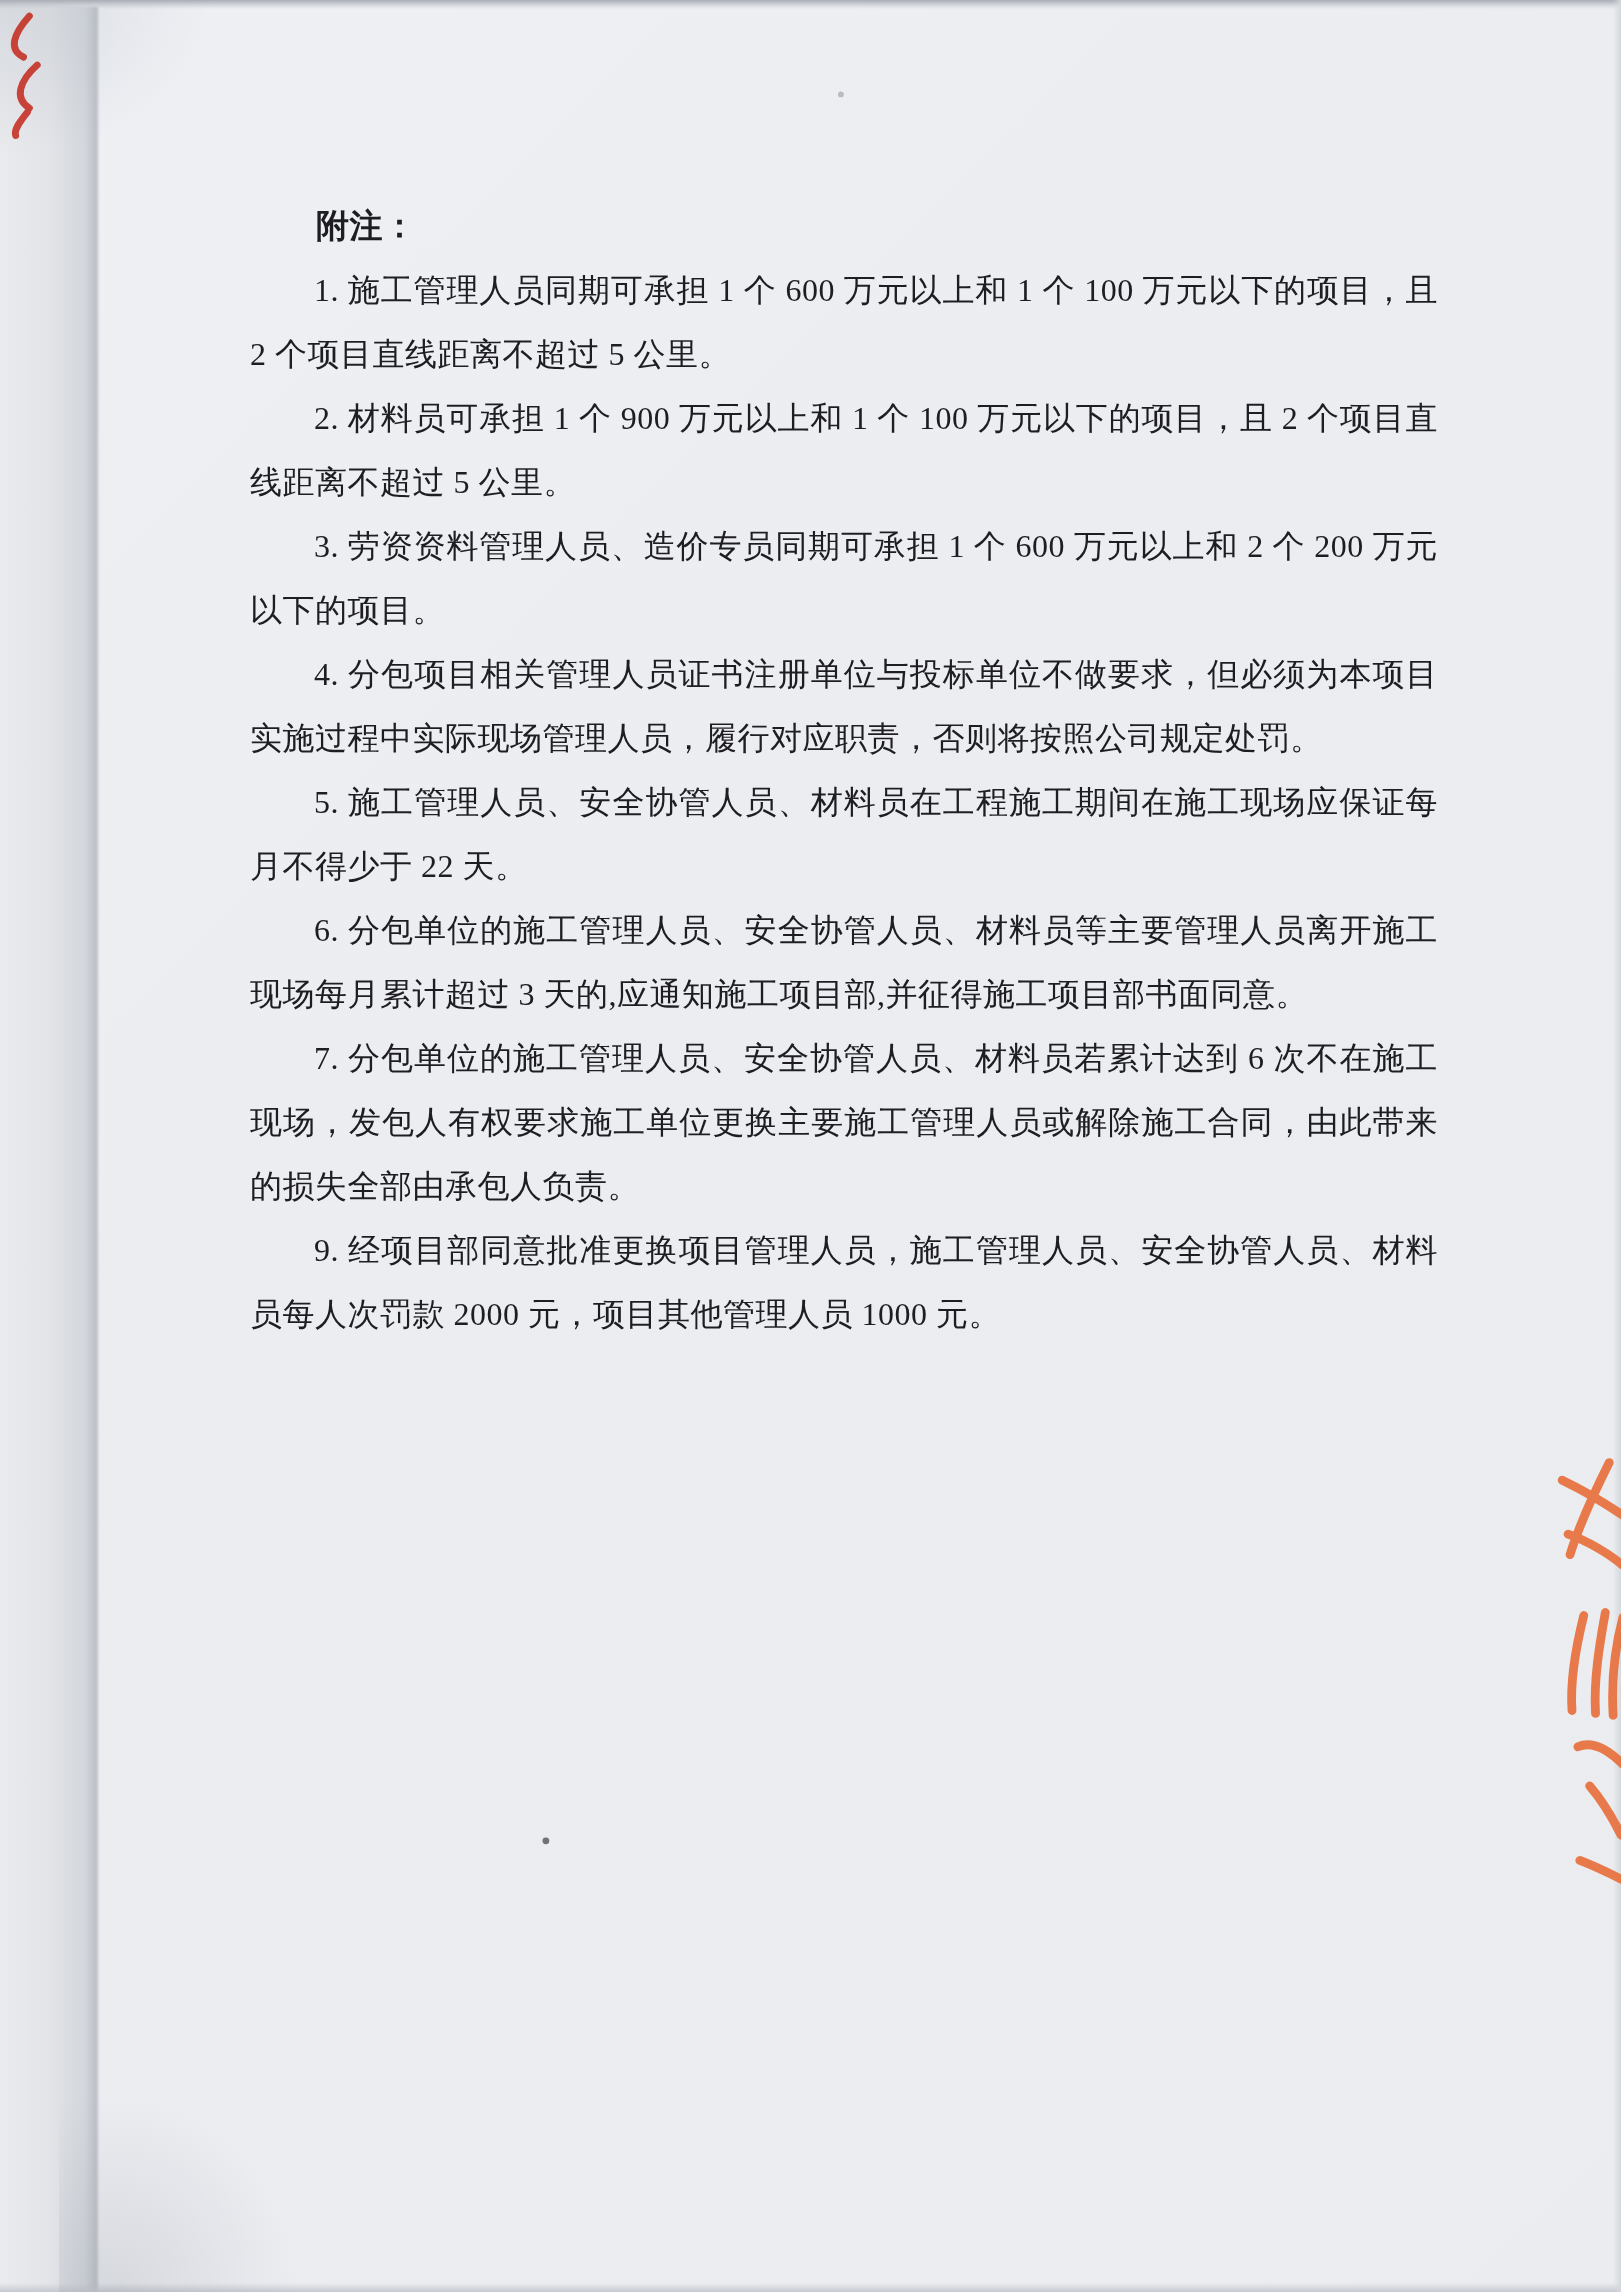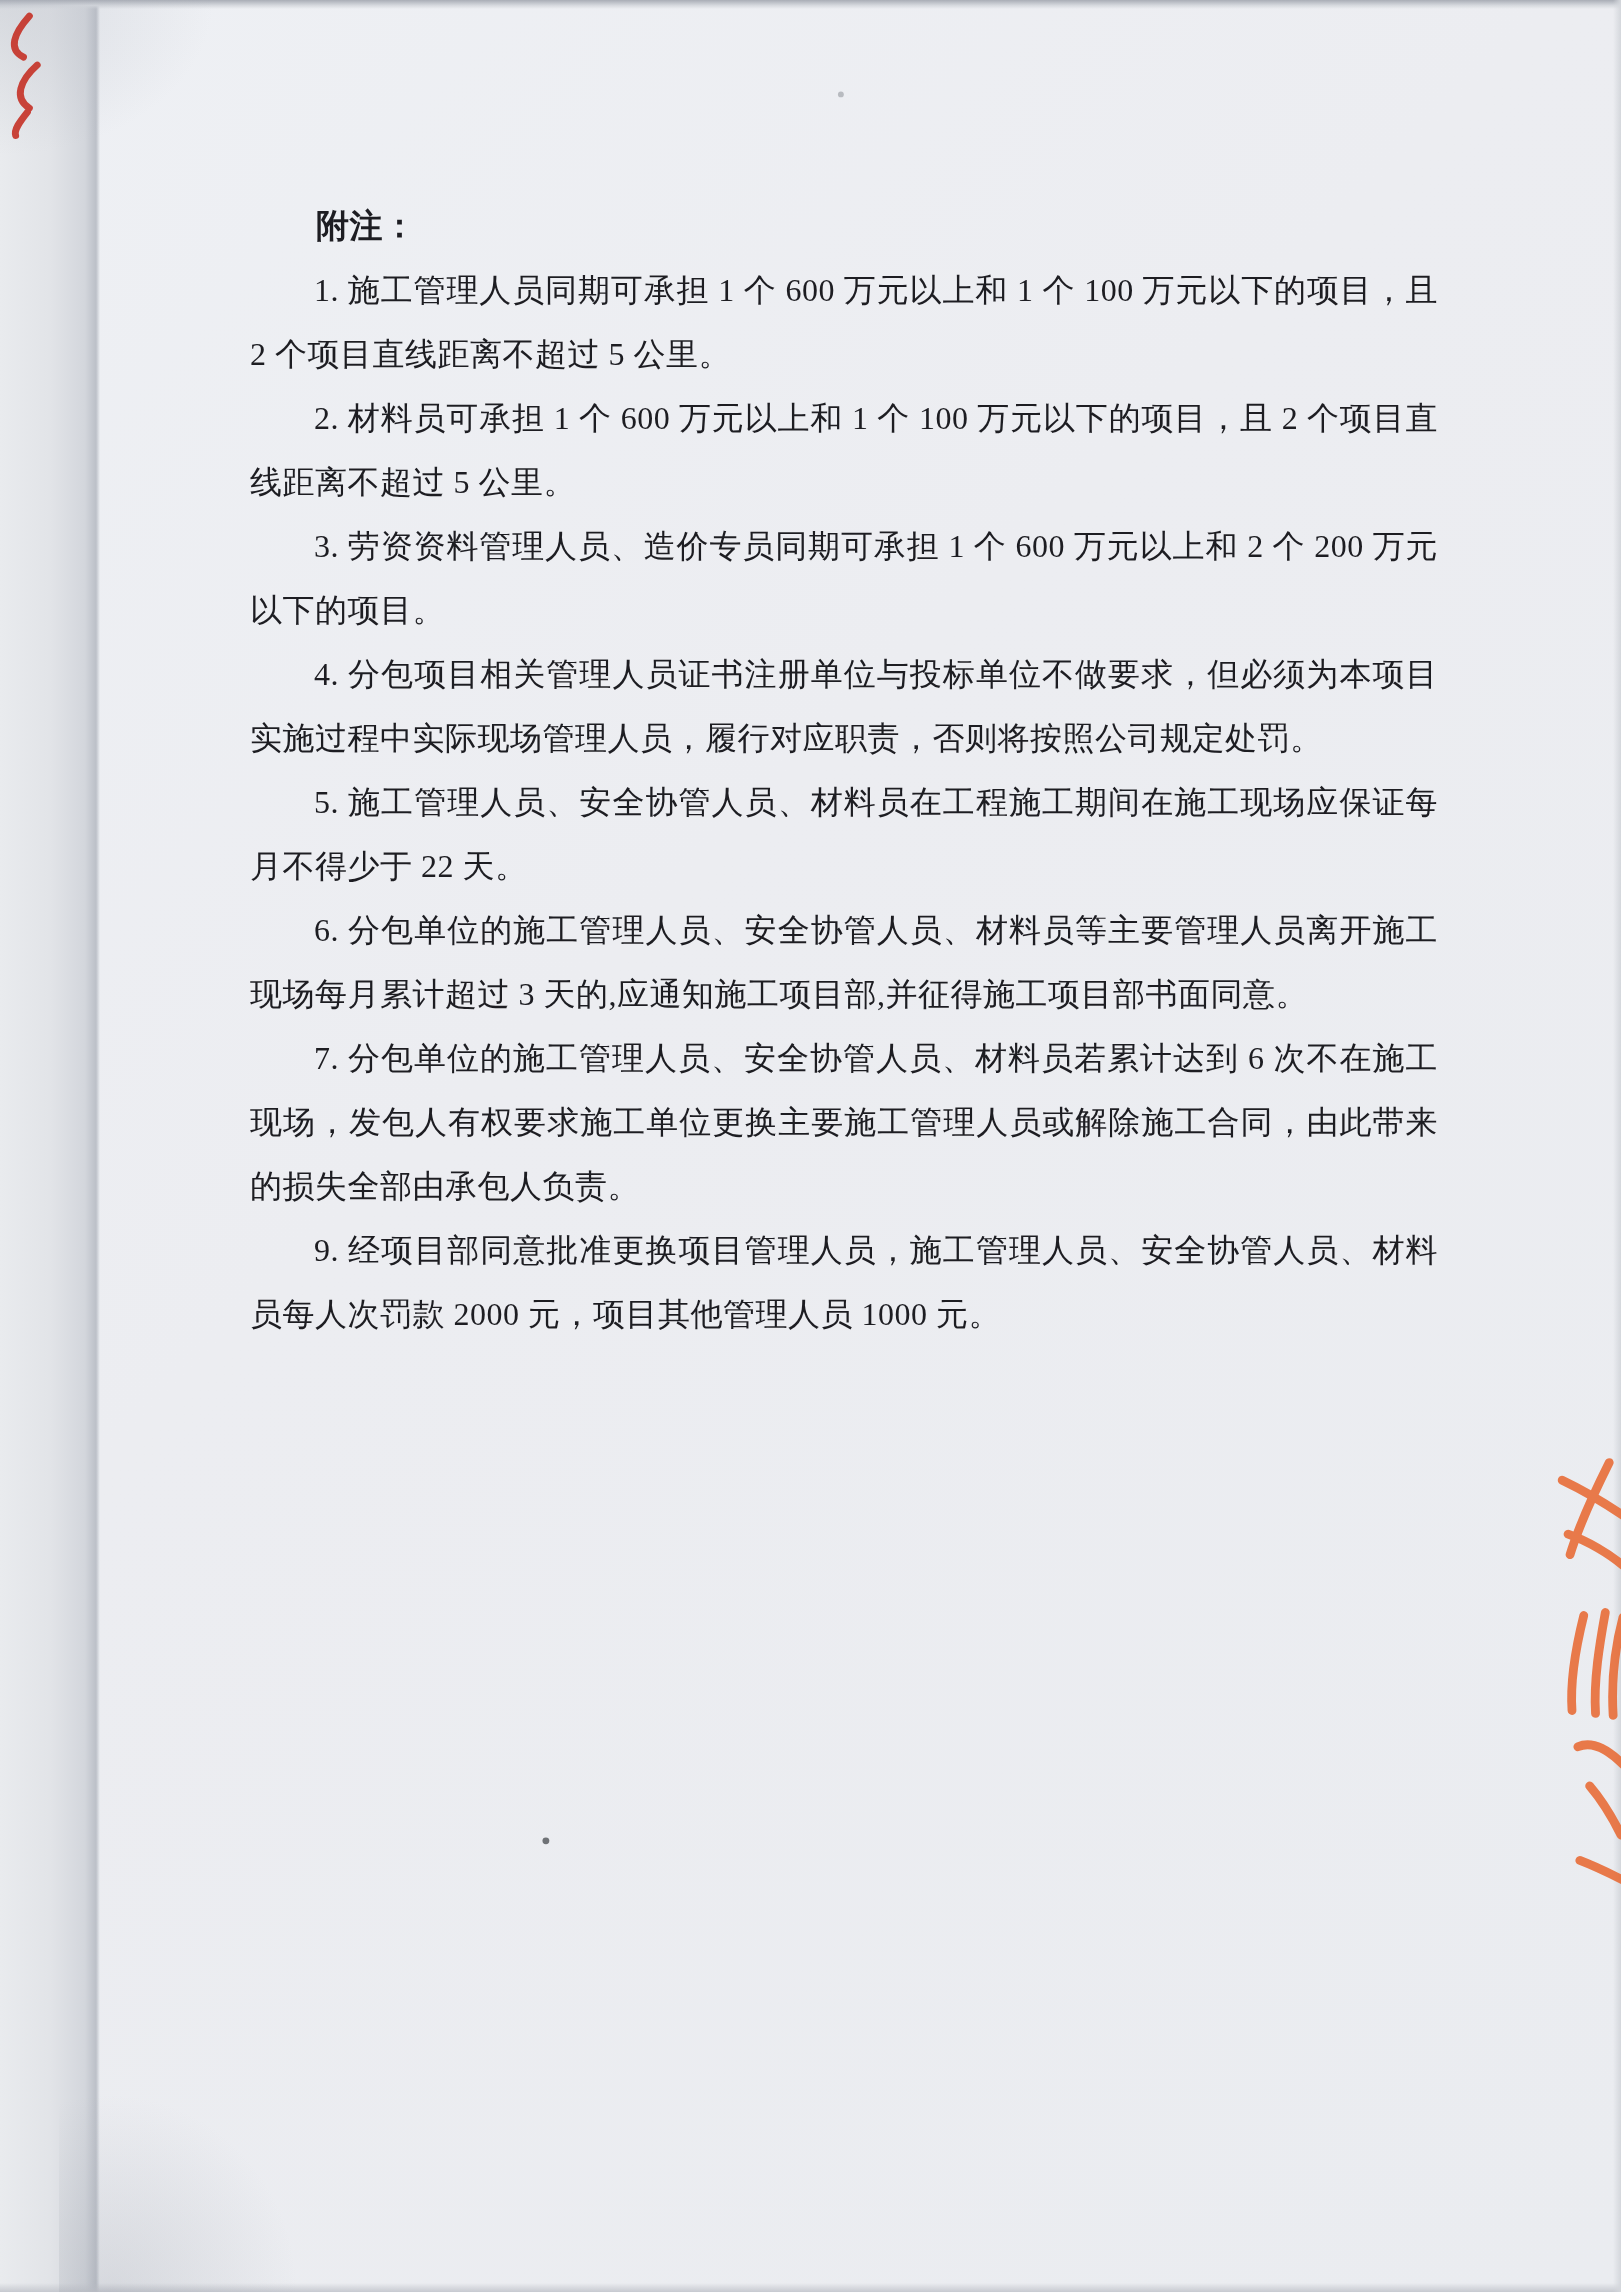--- a/index.html
+++ b/index.html
@@ -73,21 +73,21 @@
   <div class="edge-left"></div>
   <div class="edge-top"></div>
   <div class="edge-bottom"></div>
   <div class="edge-right"></div>
   <div class="corner-shade-tl"></div>
   <div class="corner-shade-bl"></div>
 
   <div class="text-block">
     <div class="heading">附注：</div>
     <p>1.  施工管理人员同期可承担 1 个 600 万元以上和 1 个 100 万元以下的项目，且 2 个项目直线距离不超过 5 公里。</p>
-    <p>2.  材料员可承担 1 个 600 万元以上和 1 个 100 万元以下的项目，且 2 个项目直线距离不超过 5 公里。</p>
+    <p>2.  材料员可承担 1 个 900 万元以上和 1 个 100 万元以下的项目，且 2 个项目直线距离不超过 5 公里。</p>
     <p>3.  劳资资料管理人员、造价专员同期可承担 1 个 600 万元以上和 2 个 200 万元以下的项目。</p>
     <p>4.  分包项目相关管理人员证书注册单位与投标单位不做要求，但必须为本项目实施过程中实际现场管理人员，履行对应职责，否则将按照公司规定处罚。</p>
     <p>5.  施工管理人员、安全协管人员、材料员在工程施工期间在施工现场应保证每月不得少于 22 天。</p>
     <p>6.  分包单位的施工管理人员、安全协管人员、材料员等主要管理人员离开施工现场每月累计超过 3 天的,应通知施工项目部,并征得施工项目部书面同意。</p>
     <p>7.  分包单位的施工管理人员、安全协管人员、材料员若累计达到 6 次不在施工现场，发包人有权要求施工单位更换主要施工管理人员或解除施工合同，由此带来的损失全部由承包人负责。</p>
     <p>9.  经项目部同意批准更换项目管理人员，施工管理人员、安全协管人员、材料员每人次罚款 2000 元，项目其他管理人员 1000 元。</p>
   </div>
 
   <svg class="marks-overlay" width="1621" height="2293" viewBox="0 0 1654 2339">
 

